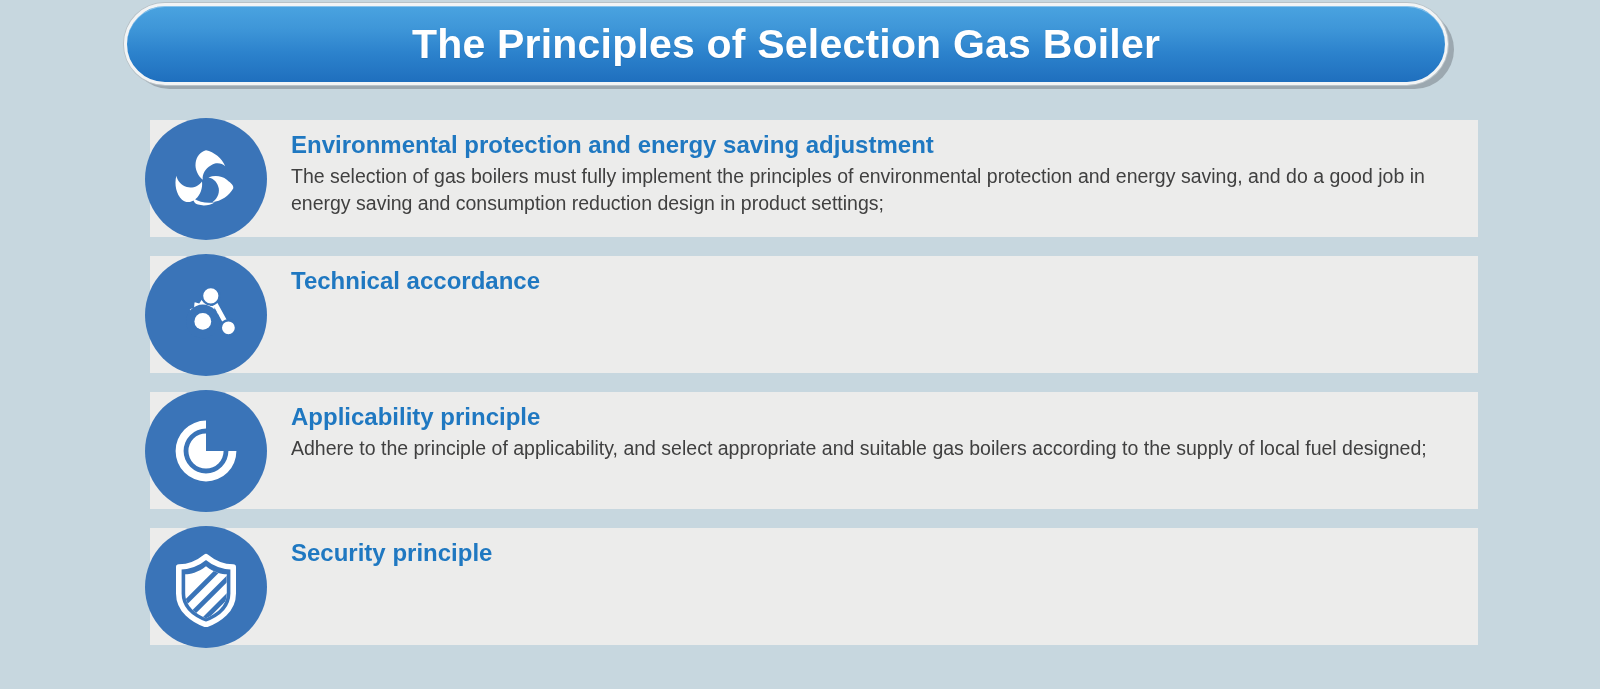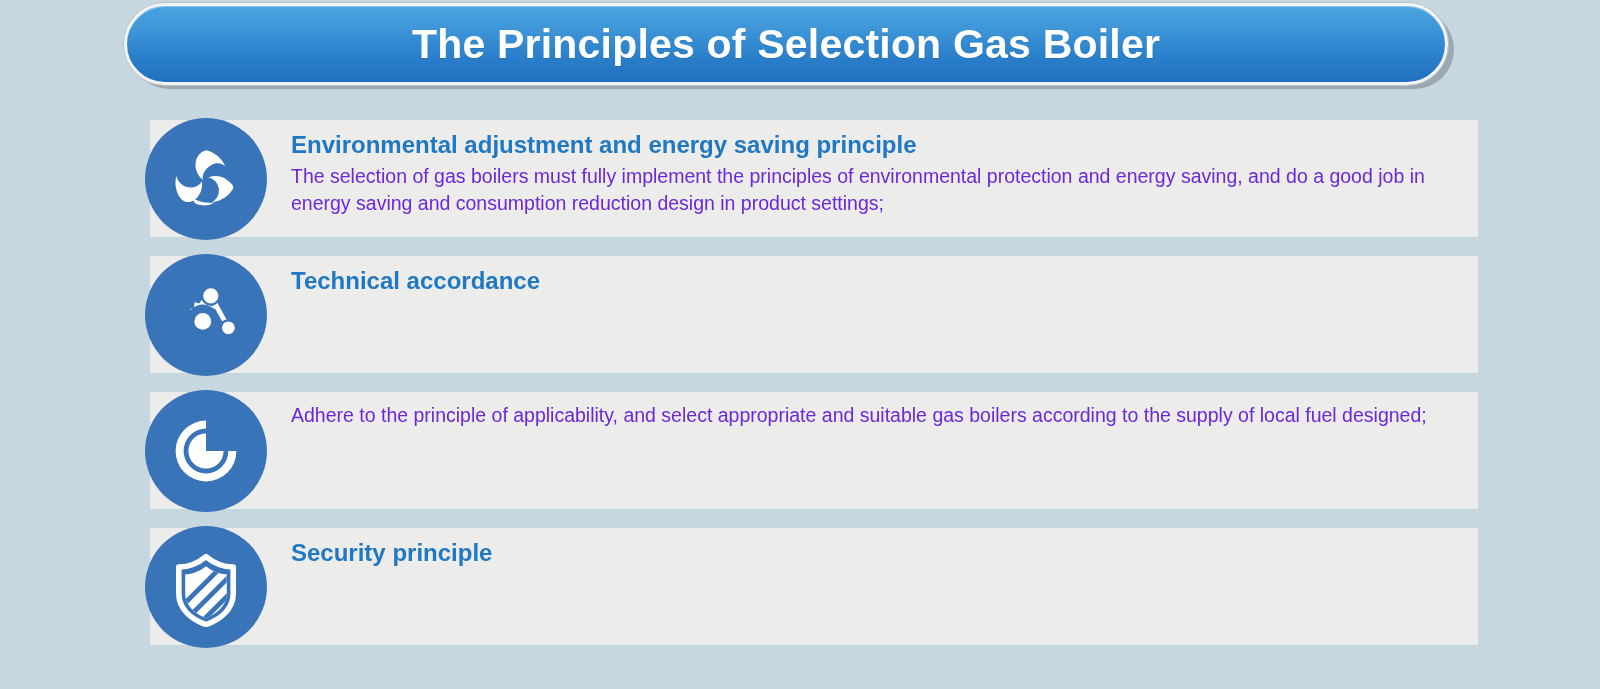--- a/index.html
+++ b/index.html
@@ -108,21 +108,21 @@
     width: 1160px;
   }
   .row-title {
     color: #1f78c1;
     font-size: 24px;
     font-weight: bold;
     line-height: 1.25;
     margin-bottom: 3px;
   }
   .row-body {
-    color: #6d28d9;
+    color: #404040;
     font-size: 19.5px;
     line-height: 1.38;
     max-width: 1150px;
   }
 </style>
 </head>
 <body>
 
 <div class="banner-wrap">
   <div class="banner-shadow"></div>
@@ -139,21 +139,21 @@
       <svg width="80" height="80" viewBox="0 0 100 100" aria-hidden="true">
         <g fill="#ffffff">
           <path d="M50 14 C60 16 70 24 74 34 C70 30 62 29 56 33 C49 37 45 44 46 51 C40 46 36 38 37 30 C38 22 43 16 50 14 Z"></path>
           <path d="M84 62 C79 71 69 78 58 79 C63 76 67 69 66 62 C65 55 60 49 53 48 C61 45 70 46 76 51 C82 56 85 58 84 62 Z"></path>
           <path d="M20 76 C13 69 10 57 13 46 C14 52 19 58 26 60 C33 62 41 59 45 53 C46 61 43 70 37 75 C31 80 25 80 20 76 Z"></path>
           <path d="M34 74 C42 79 52 81 61 79 C55 83 47 84 40 82 C36 81 34 78 34 74 Z"></path>
         </g>
       </svg>
     </div>
     <div class="text-col">
-      <div class="row-title">Environmental adjustment and energy saving principle</div>
+      <div class="row-title">Environmental protection and energy saving adjustment</div>
       <div class="row-body">The selection of gas boilers must fully implement the principles of environmental protection and energy saving, and do a good job in energy saving and consumption reduction design in product settings;</div>
     </div>
   </div>
 
   <div class="row">
     <div class="panel"></div>
     <div class="icon-circle">
       <svg width="80" height="80" viewBox="0 0 100 100" aria-hidden="true">
         <g stroke="#ffffff" stroke-width="6" fill="none" stroke-linecap="round">
           <path d="M36 60 L56 26 L56 26 L78 66"></path>
@@ -177,20 +177,21 @@
     <div class="panel"></div>
     <div class="icon-circle">
       <svg width="80" height="80" viewBox="0 0 100 100" aria-hidden="true">
 
         <path d="M50 12 A38 38 0 1 0 88 50 L78 50 A28 28 0 1 1 50 22 Z" fill="#ffffff"></path>
 
         <path d="M50 28 A22 22 0 1 0 72 50 L50 50 Z" fill="#ffffff"></path>
       </svg>
     </div>
     <div class="text-col">
+      <div class="row-title">Applicability principle</div>
       <div class="row-body">Adhere to the principle of applicability, and select appropriate and suitable gas boilers according to the supply of local fuel designed;</div>
     </div>
   </div>
 
   <div class="row">
     <div class="panel"></div>
     <div class="icon-circle">
       <svg width="80" height="80" viewBox="0 0 100 100" aria-hidden="true">
         <defs>
           <clipPath id="shieldClip">

